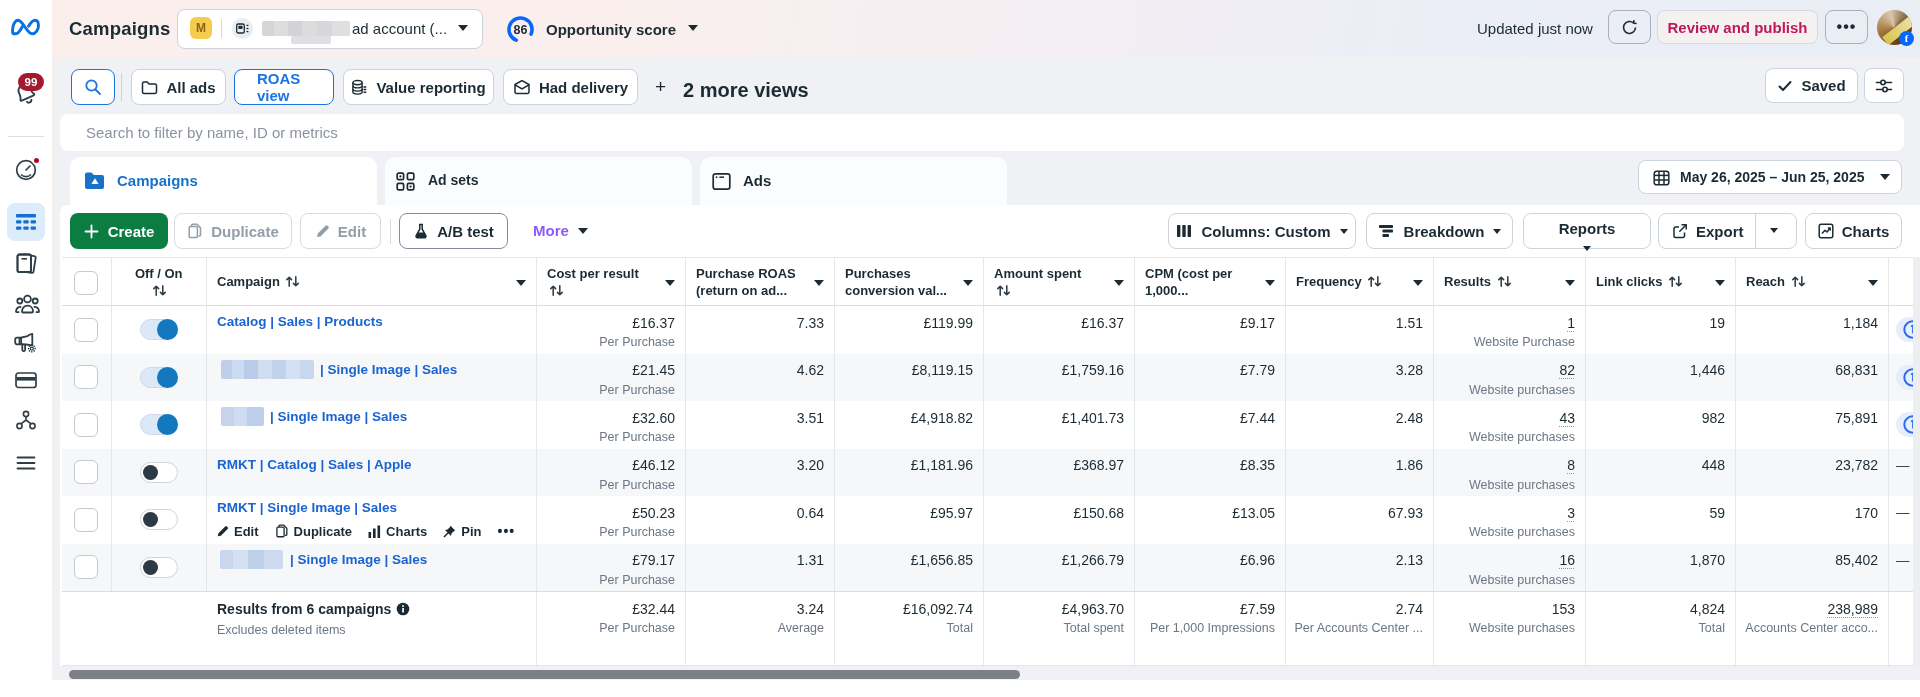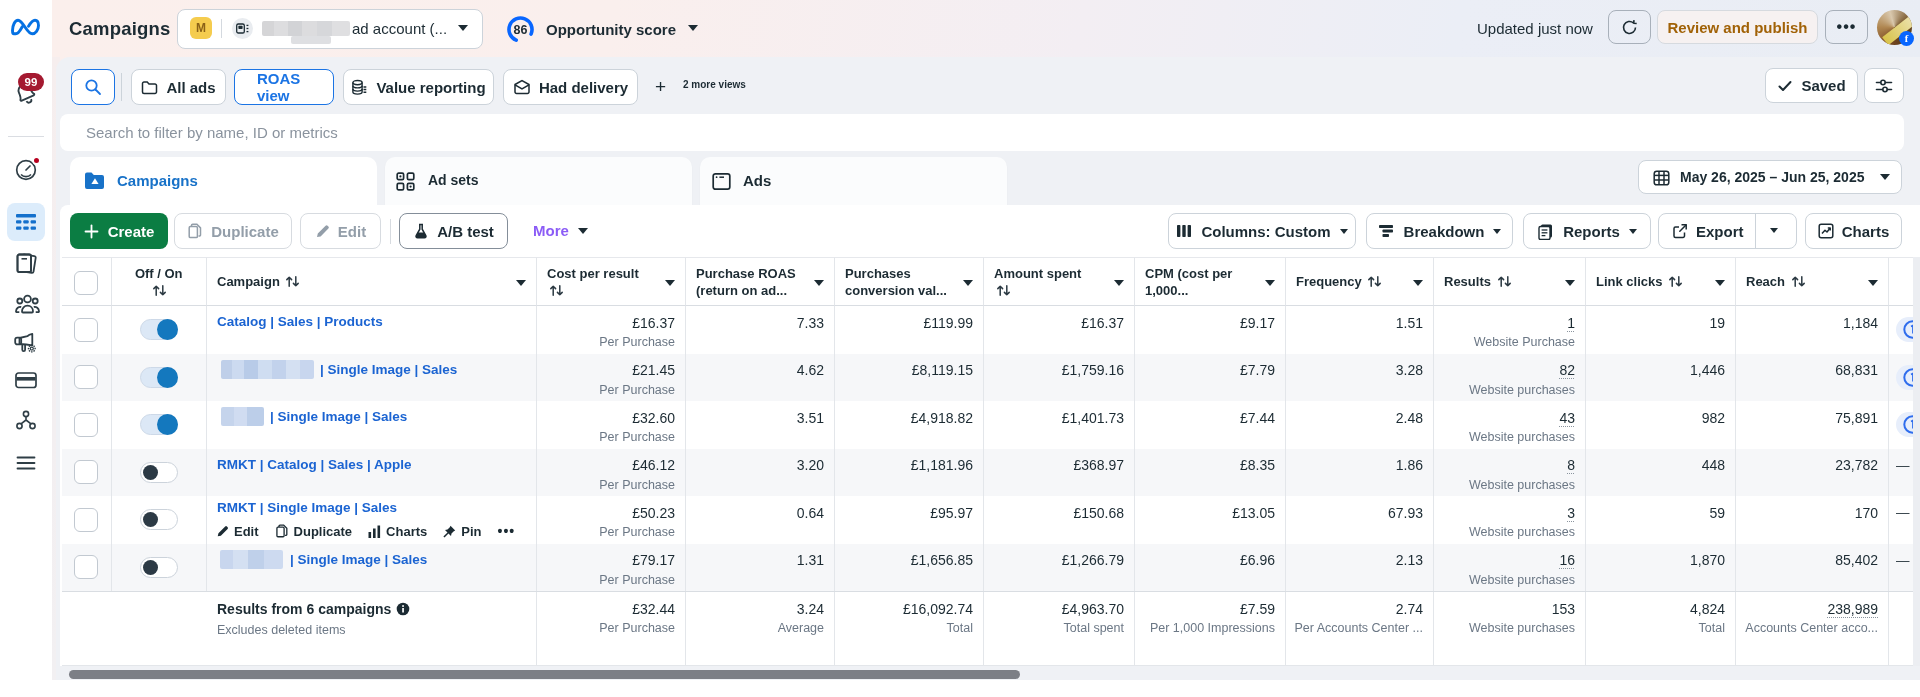--- a/index.html
+++ b/index.html
@@ -83,21 +83,21 @@
 <div class="abs" style="left:546px;top:21px;font-size:15px;font-weight:700;color:#1c2b33;">Opportunity score</div>
 <span class="caret abs" style="left:688px;top:25px;"></span>
 
 <div class="abs" style="left:1477px;top:20px;font-size:15px;color:#1c2b33;">Updated just now</div>
 <div class="btn" style="left:1608px;top:10px;width:43px;height:34px;background:transparent;border-color:#a8b0ba;">
   <svg width="17" height="17" viewBox="0 0 17 17" fill="none" stroke="#1c2b33" stroke-width="1.6">
     <path d="M14.5 8.5a6 6 0 1 1-2-4.5"></path>
       <path d="M13 1.2 l-0.3 3 3 0.3" stroke-linejoin="round"></path>
   </svg>
 </div>
-<div class="btn" style="left:1657px;top:10px;width:161px;height:34px;background:#f6f1f1;border-color:#d6dadf;color:#a16207;">Review and publish</div>
+<div class="btn" style="left:1657px;top:10px;width:161px;height:34px;background:#f6f1f1;border-color:#d6dadf;color:#be185d;">Review and publish</div>
 <div class="btn" style="left:1825px;top:10px;width:43px;height:34px;background:transparent;border-color:#a8b0ba;font-size:16px;letter-spacing:1px;">•••</div>
 <div class="abs" style="left:1877px;top:10px;width:35px;height:35px;border-radius:50%;background:conic-gradient(from 200deg,#7a4a22,#b08751,#d9c8ad,#7d5c32,#4f3317,#7a4a22);overflow:hidden;">
   <div class="abs" style="left:4px;top:14px;width:40px;height:10px;background:linear-gradient(90deg,#d8c34a,#efe6bb);transform:rotate(-38deg);"></div>
 </div>
 <div class="abs" style="left:1899px;top:31px;width:15px;height:15px;border-radius:50%;background:#0866ff;display:flex;align-items:center;justify-content:center;color:#fff;font-size:10.5px;font-weight:700;font-family:'Liberation Serif',serif;">f</div>
 <div id="lstrip" class="abs"></div>
 <div id="panel" class="abs"></div>
 
 <div class="btn" style="left:71px;top:69px;width:44px;height:36px;border:1px solid #1b74e4;">
   <svg width="18" height="18" viewBox="0 0 18 18" fill="none" stroke="#1b74e4" stroke-width="1.8">
@@ -124,21 +124,21 @@
   Value reporting
 </div>
 <div class="btn" style="left:503px;top:69px;width:135px;height:36px;">
   <svg width="18" height="18" viewBox="0 0 18 18" fill="none" stroke="#1c2b33" stroke-width="1.5">
       <path d="M2 6.5 L9 2.5 L16 6.5 V14 a1.5 1.5 0 0 1 -1.5 1.5 h-11 A1.5 1.5 0 0 1 2 14 Z"></path>
       <path d="M2 6.8 L9 11 L16 6.8"></path>
     </svg>
   Had delivery
 </div>
 <div class="abs" style="left:655px;top:77px;font-size:19px;font-weight:400;color:#1c2b33;line-height:20px;">+</div>
-<div class="abs" style="left:683px;top:79px;font-size:10px;font-weight:700;color:#1c2b33;">2 more views</div>
+<div class="abs" style="left:683px;top:79px;font-size:20px;font-weight:700;color:#1c2b33;">2 more views</div>
 <div class="btn" style="left:1765px;top:68px;width:93px;height:35px;">
   <svg width="16" height="16" viewBox="0 0 16 16" fill="none" stroke="#1c2b33" stroke-width="2">
       <path d="M2.5 8.5 L6 12 L13.5 4" stroke-linecap="round" stroke-linejoin="round"></path>
     </svg>
   Saved
 </div>
 <div class="btn" style="left:1864px;top:68px;width:40px;height:35px;">
   <svg width="18" height="18" viewBox="0 0 18 18" fill="none" stroke="#1c2b33" stroke-width="1.6" stroke-linecap="round">
       <line x1="1.5" y1="5.5" x2="5.5" y2="5.5"></line>
       <circle cx="8" cy="5.5" r="2.2"></circle>
@@ -236,21 +236,21 @@
 </div>
 <div class="btn" style="left:1366px;top:213px;width:147px;height:36px;gap:9px;">
   <svg width="17" height="16" viewBox="0 0 17 16">
       <rect x="1" y="2" width="14" height="3" rx="0.8" fill="#1c2b33"></rect>
       <rect x="4.5" y="6.5" width="10.5" height="3" rx="0.8" fill="#1c2b33"></rect>
       <rect x="4.5" y="11" width="6.5" height="3" rx="0.8" fill="#1c2b33"></rect>
     </svg>
   Breakdown
   <span class="caret sm"></span>
 </div>
-<div class="btn" style="left:1523px;top:213px;width:128px;height:36px;gap:9px;">
+<div class="btn" style="left:1523px;top:213px;width:128px;height:36px;gap:9px;flex-direction:column;">
   <svg width="17" height="17" viewBox="0 0 17 17">
       <rect x="4" y="1.5" width="11" height="13" rx="1.5" fill="#1c2b33"></rect>
       <rect x="2" y="3.5" width="11" height="13" rx="1.5" fill="#fff" stroke="#1c2b33" stroke-width="1.4"></rect>
       <line x1="4.6" y1="7" x2="10.4" y2="7" stroke="#1c2b33" stroke-width="1.3"></line>
       <line x1="4.6" y1="9.8" x2="10.4" y2="9.8" stroke="#1c2b33" stroke-width="1.3"></line>
       <line x1="4.6" y1="12.6" x2="8.4" y2="12.6" stroke="#1c2b33" stroke-width="1.3"></line>
     </svg>
   Reports
   <span class="caret sm"></span>
 </div>

